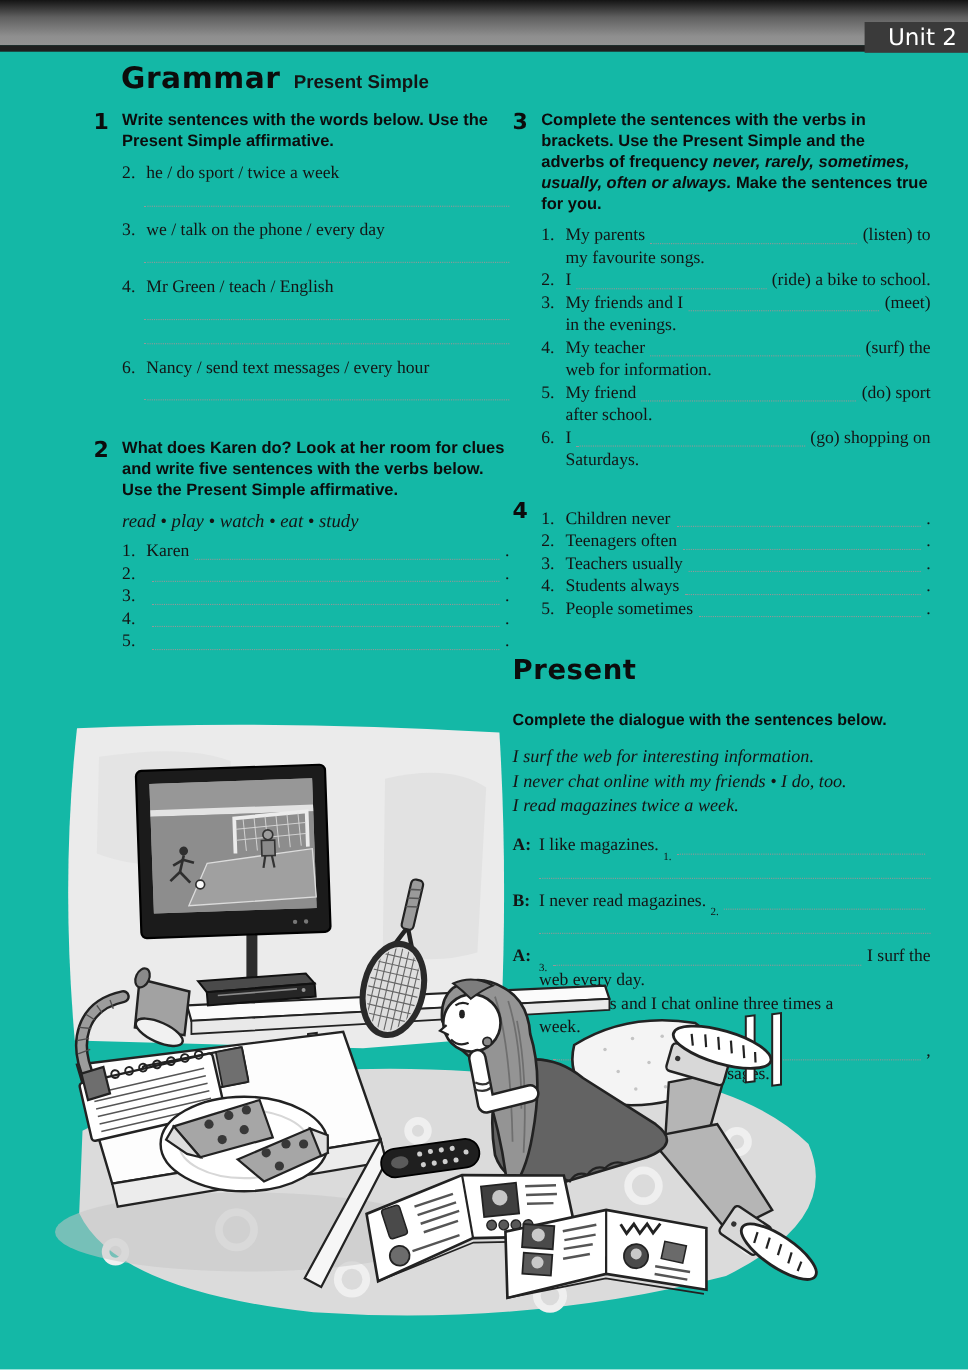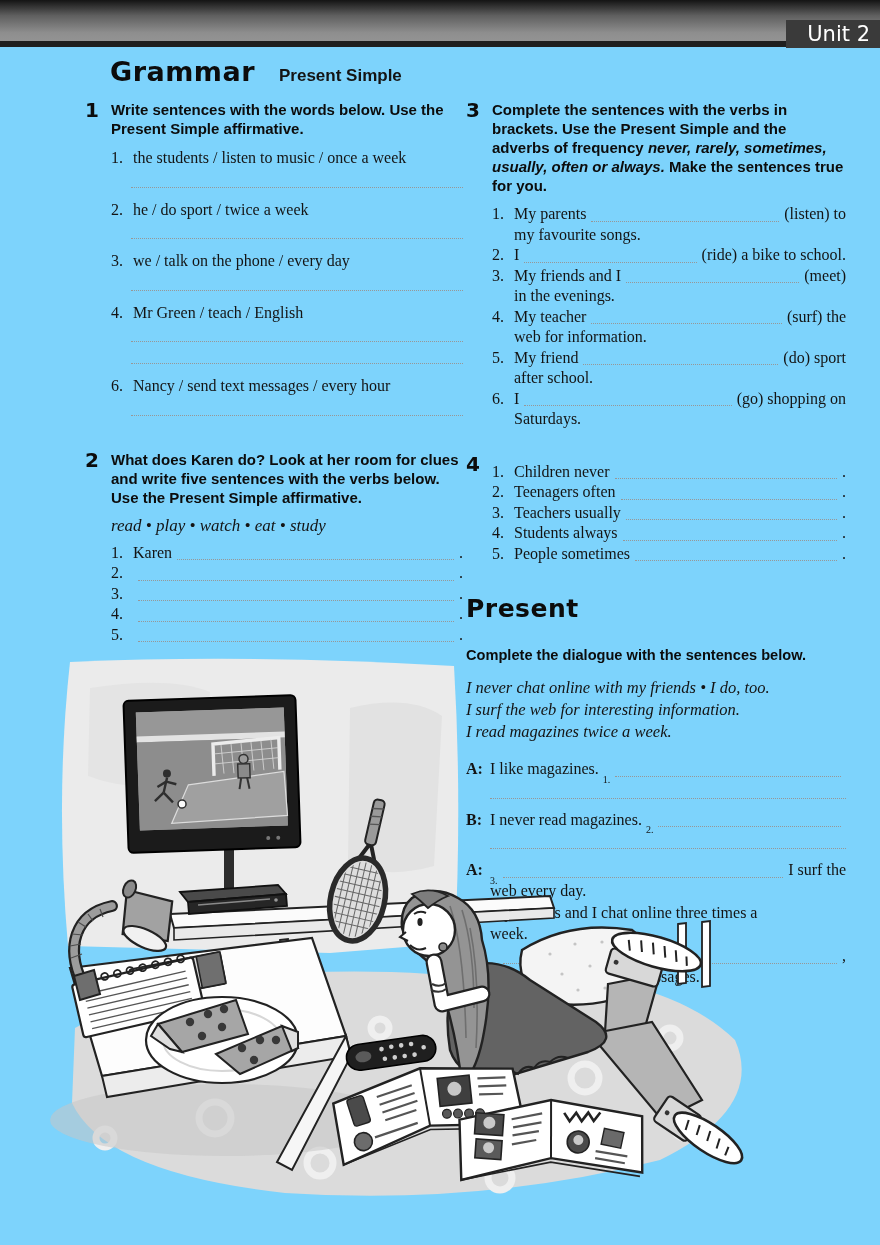--- a/index.html
+++ b/index.html
@@ -1,28 +1,28 @@
 <!DOCTYPE html>
 <html><head>
 <meta charset="utf-8">
 <style>
   html,body{margin:0;padding:0;background:#fff;}
-  .page{position:relative;width:880px;height:1245px;background:#7dd3fc;overflow:hidden;
+  .page{position:relative;width:880px;height:1245px;background:#14b8a6;overflow:hidden;
         font-family:"Liberation Sans",sans-serif;color:#111;}
 
   
   .topbar{position:absolute;left:0;top:0;width:880px;height:41px;
           background:linear-gradient(180deg,#141414 0%,#5f5f5f 38%,#8e8e8e 80%,#939393 100%);}
   .topline{position:absolute;left:0;top:41px;width:880px;height:6px;background:#1f1f1f;}
   .unit-tab{position:absolute;right:0;top:20px;width:94px;height:28px;background:#3a3a3a;
             color:#fff;display:flex;align-items:center;justify-content:flex-end;
             padding-right:10px;box-sizing:border-box;
             font-family:"DejaVu Sans",sans-serif;font-size:21px;}
 
-  .section-title-row{position:absolute;left:110px;top:56px;display:flex;align-items:baseline;gap:24px;}
+  .section-title-row{position:absolute;left:110px;top:56px;display:flex;align-items:baseline;gap:12px;}
   .big-title{font-family:"DejaVu Sans",sans-serif;font-weight:bold;font-size:27px;letter-spacing:.5px;color:#0c0c0c;}
   .sub-title{font-size:17px;font-weight:bold;color:#141414;}
 
   
   .col-left{position:absolute;left:85px;top:100px;width:378px;}
   .col-right{position:absolute;left:466px;top:100px;width:380px;}
 
   .ex{display:grid;grid-template-columns:26px 1fr;}
   .ex-num{font-family:"DejaVu Sans",sans-serif;font-weight:bold;font-size:20px;line-height:20px;color:#0c0c0c;}
   .ex-head{font-size:15px;line-height:19px;font-weight:bold;color:#0c0c0c;}
@@ -69,24 +69,20 @@
     <span class="big-title">Grammar</span>
     <span class="sub-title">Present Simple</span>
   </div>
 
   <div class="col-left">
 
     <div class="ex">
       <div class="ex-num">1</div>
       <div>
         <div class="ex-head">Write sentences with the words below. Use the Present Simple affirmative.</div>
-        <div class="g-item">
-          <div class="serif"><span class="num">1.</span><span>the students / listen to music / once a week</span></div>
-          <div class="dotline"></div>
-        </div>
         <div class="g-item">
           <div class="serif"><span class="num">2.</span><span>he / do sport / twice a week</span></div>
           <div class="dotline"></div>
         </div>
         <div class="g-item">
           <div class="serif"><span class="num">3.</span><span>we / talk on the phone / every day</span></div>
           <div class="dotline"></div>
         </div>
         <div class="g-item">
           <div class="serif"><span class="num">4.</span><span>Mr Green / teach / English</span></div>
@@ -240,22 +236,22 @@
               <span class="dots"></span>
               <span>.</span>
             </div>
         </div>
       </div>
     </div>
 
     <div class="speaking-title">Present</div>
     <div class="speak-instr">Complete the dialogue with the sentences below.</div>
     <div class="speak-bank">
+      <div>I surf the web for interesting information.</div>
       <div>I never chat online with my friends • I do, too.</div>
-      <div>I surf the web for interesting information.</div>
       <div>I read magazines twice a week.</div>
     </div>
 
     <div class="dialogue">
       <div class="dlg">
         <span class="spk">A:</span>
         <div>
           <div class="row serif">
               <span>I like magazines.</span>
               <sup style="margin-left:4px;">1.</sup>

